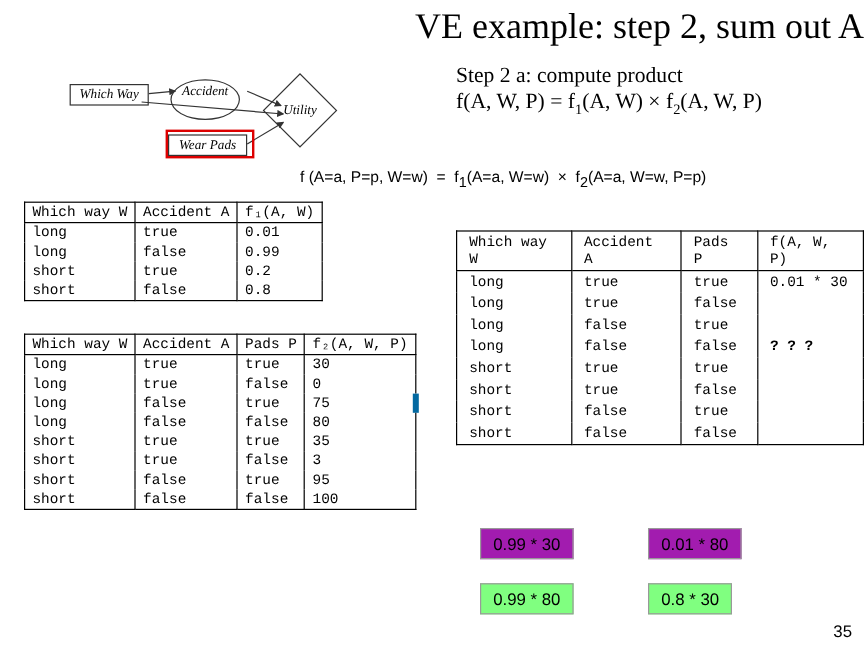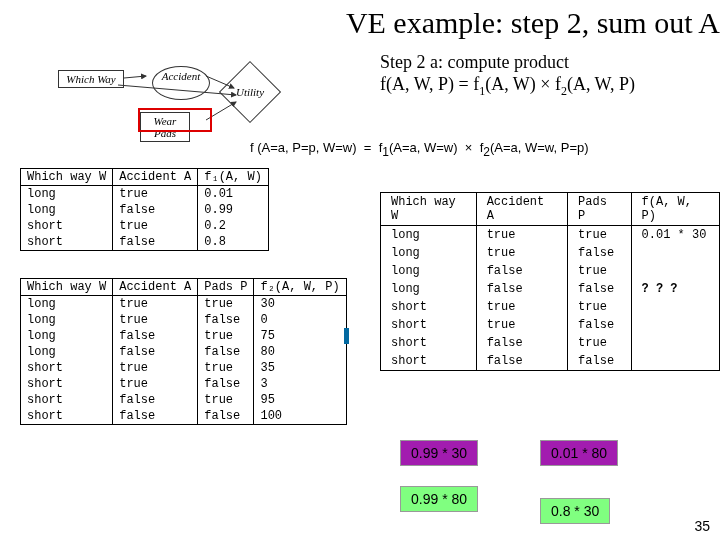--- a/index.html
+++ b/index.html
@@ -123,22 +123,22 @@
 
 <div class="title">VE example: step 2, sum out A</div>
 
 <div class="step-text">
   <span>Step 2 a: compute product</span><br>
   <span>f(A, W, P) = f</span><span class="sub">1</span><span>(A, W) × f</span><span class="sub">2</span><span>(A, W, P)</span>
 </div>
 
 <div class="diagram">
   <div class="dnode" style="left:0;top:10px;width:66px;">Which Way</div>
-  <div class="oval" style="left:94px;top:6px;width:58px;height:34px;">Accident</div>
-  <div class="dnode" style="left:82px;top:52px;width:50px;">Wear Pads</div>
+  <div class="oval" style="left:84px;top:6px;width:58px;height:34px;">Accident</div>
+  <div class="dnode" style="left:82px;top:52px;width:66px;">Wear Pads</div>
   <div class="diamond" style="left:170px;top:10px;">
       <span>Utility</span>
     </div>
   <svg class="arrows" width="240" height="90">
     <defs>
         <marker id="ah" markerWidth="6" markerHeight="6" refX="5" refY="3" orient="auto">
           <path d="M0,0 L6,3 L0,6 Z" fill="#333"></path>
         </marker>
       </defs>
     <line x1="66" y1="18" x2="88" y2="16" stroke="#333" marker-end="url(#ah)"></line>
@@ -301,15 +301,15 @@
         <td class="vb">false</td>
         <td class="vb">false</td>
         <td style="border-right:1px solid #000"></td>
       </tr>
 </tbody>
   </table>
 
 <div class="calc yellow" style="left:400px;top:440px;">0.99 * 30</div>
 <div class="calc yellow" style="left:540px;top:440px;">0.01 * 80</div>
 <div class="calc green" style="left:400px;top:486px;">0.99 * 80</div>
-<div class="calc green" style="left:540px;top:486px;margin-top:12px;">0.8 * 30</div>
+<div class="calc green" style="left:540px;top:486px;">0.8 * 30</div>
 
 <div class="pagenum">35</div>
 
 </body></html>

